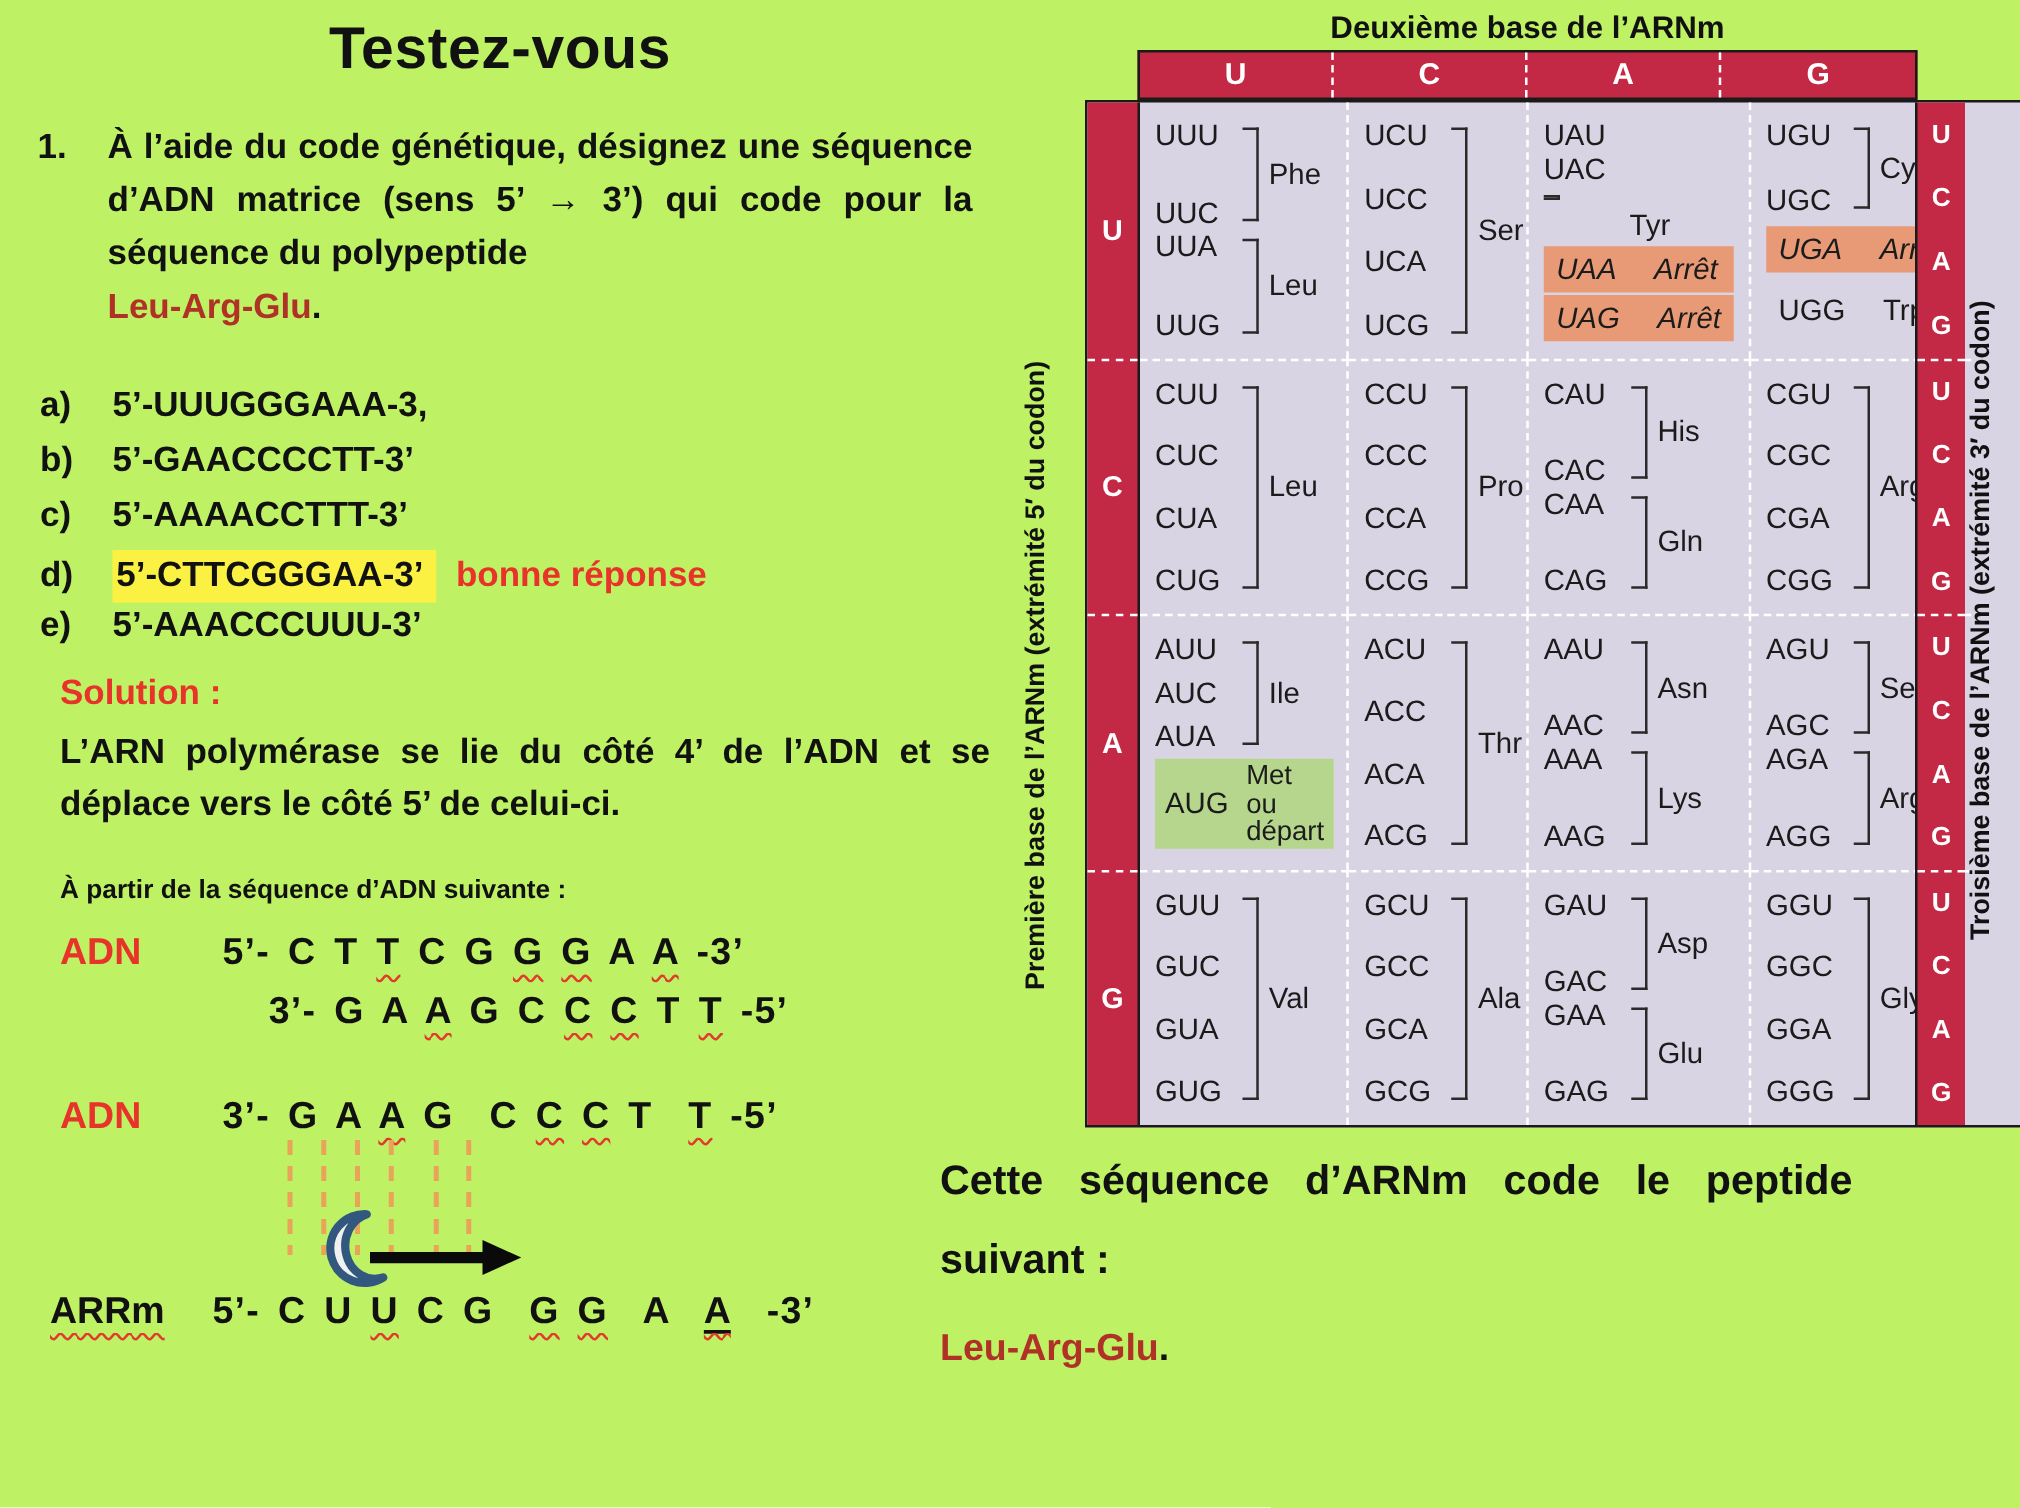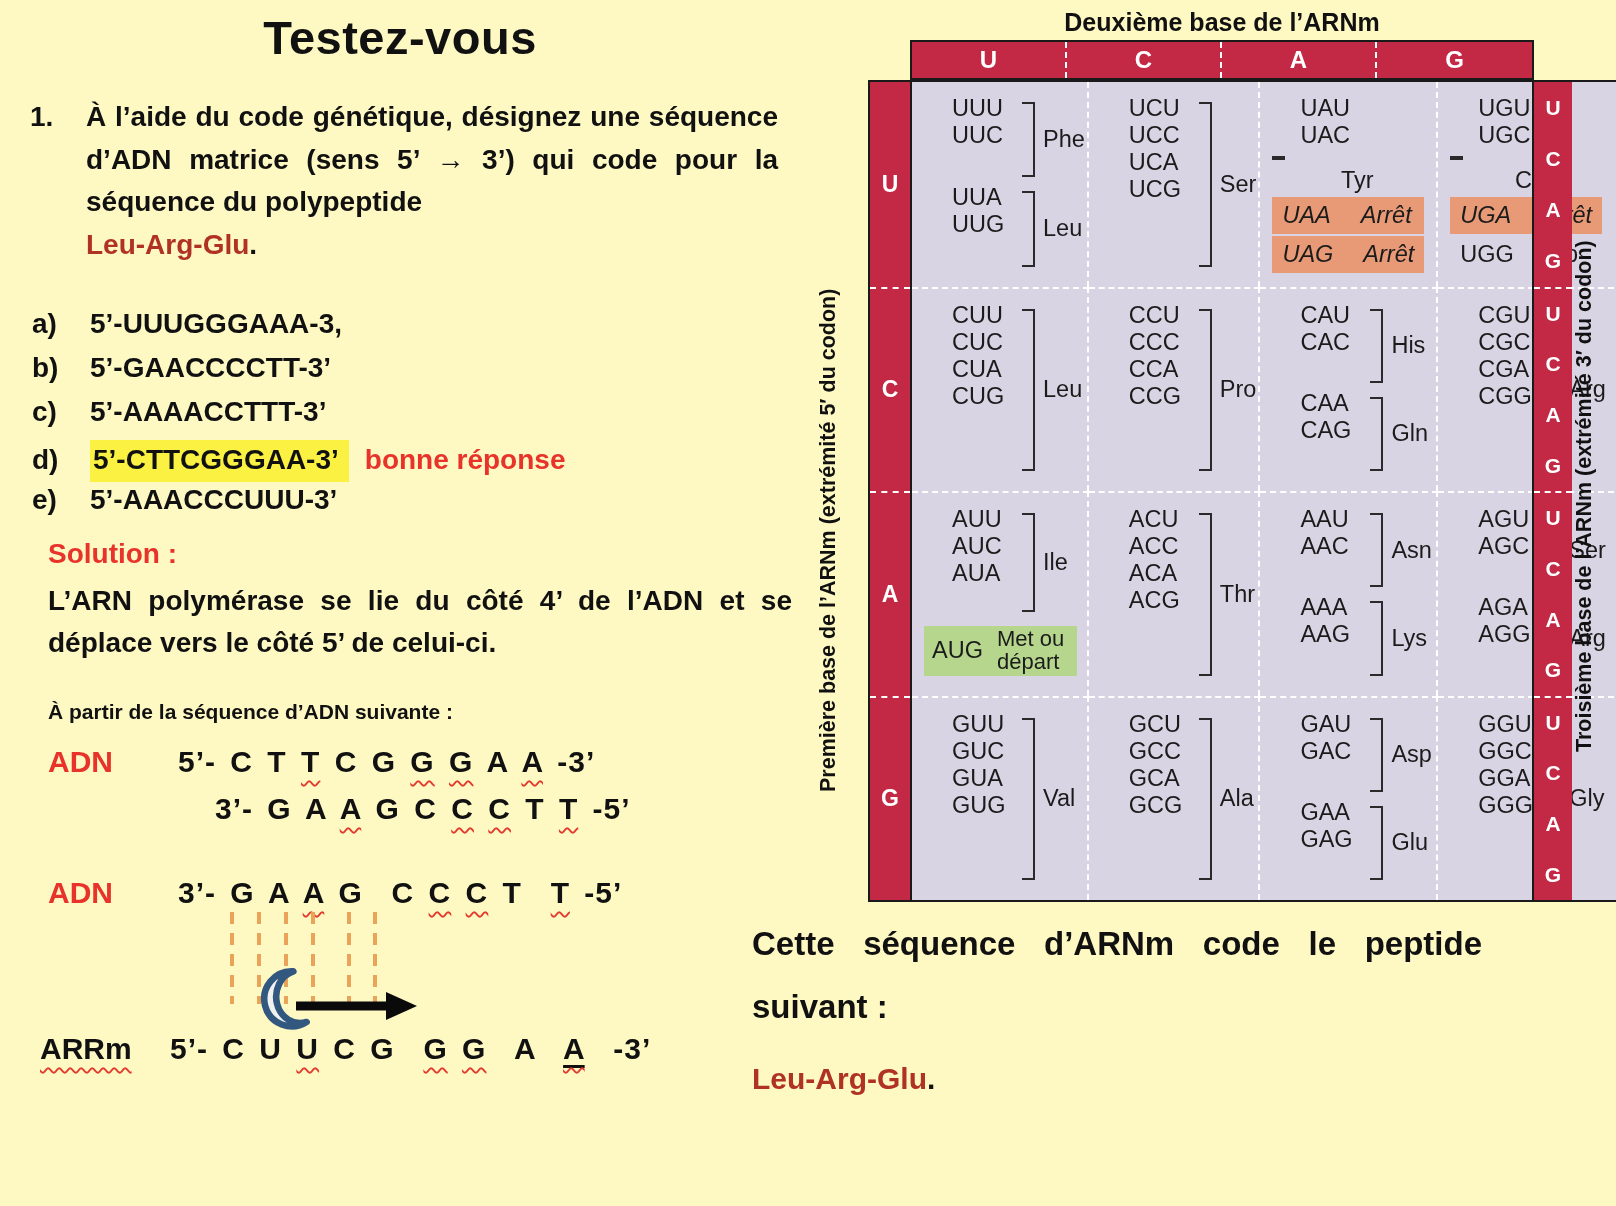--- a/index.html
+++ b/index.html
@@ -1,16 +1,16 @@
 <!DOCTYPE html>
 <html style="--table_red: #c32945; --lavender: #d9d4e3; --stop_highlight: #e89a76; --start_highlight: #b5d68c; --answer_yellow: #fbf143; --accent_red: #e8332b; --dark_red: #b03227; --squiggle_red: #e23b2e; --dash_orange: #e9a45a;"><head>
 <meta charset="utf-8">
 <style>
   html,body{margin:0;padding:0;background:#fff;}
-  #page{position:relative;width:1616px;height:1206px;background:#fef9c3;overflow:hidden;
+  #page{position:relative;width:1616px;height:1206px;background:#bef264;overflow:hidden;
         font-family:"Liberation Sans","DejaVu Sans",sans-serif;color:#111;}
   .abs{position:absolute;}
 
   
   .slide-title{left:120px;top:10px;width:560px;text-align:center;
                font-size:47px;font-weight:800;letter-spacing:.5px;}
   .question{left:30px;top:96px;width:748px;display:flex;font-size:28px;font-weight:700;line-height:1.52;}
   .q-num{width:56px;flex:none;}
   .q-body{flex:1;text-align:justify;}
   .q-peptide{display:block;color:var(--dark_red);}
@@ -68,21 +68,21 @@
   .cell{border-right:2px dashed #fff;border-top:2px dashed #fff;display:flex;flex-direction:column;
         padding:13px 2px 13px 12px;box-sizing:border-box;min-height:0;}
   .cell:nth-child(4n){border-right:none;}
   .cell:nth-child(-n+4){border-top:none;}
   .gt-right{background:var(--table_red);border-left:2px solid #1a1a1a;display:grid;grid-template-rows:repeat(4,1fr);}
   .rgroup{display:flex;flex-direction:column;justify-content:space-around;align-items:center;
           color:#fff;font-size:21px;font-weight:700;border-top:2px dashed #fff;}
   .rgroup:first-child{border-top:none;}
 
   .group{display:flex;min-height:0;}
-  .codons{width:70px;flex:none;display:flex;flex-direction:column;justify-content:flex-start;margin-left:28px;}
+  .codons{width:70px;flex:none;display:flex;flex-direction:column;justify-content:space-between;}
   .codon{font-size:23.5px;color:#1b1b1b;}
   .bracket{width:11px;flex:none;border:2.5px solid #2a2a2a;border-left:none;margin:7px 0;}
   .aa-name{align-self:center;margin-left:8px;font-size:23.5px;color:#1b1b1b;}
   .row-group{display:flex;align-items:center;}
   .rowbox{display:flex;align-items:center;font-size:23.5px;color:#1b1b1b;}
   .rowbox.stop{background:var(--stop_highlight);padding:5px 10px;gap:30px;flex:1;margin-right:10px;font-style:italic;}
   .rowbox.plain{padding:5px 10px;gap:30px;}
   .rowbox.start{background:var(--start_highlight);padding:2px 8px;gap:14px;flex:1;margin-right:8px;}
   .rowbox.start .aa2{font-size:22px;line-height:1.03;white-space:pre-line;}
 
@@ -237,21 +237,21 @@
               </div>
             </div>
             <div class="row-group" style="flex-grow: 1;">
               <div class="rowbox stop">
                 <div class="codon">UAG</div>
                 <div class="aa-name aa2" style="align-self: center; margin-left: 0px;">Arrêt</div>
               </div>
             </div>
           </div>
           <div class="cell">
-            <div class="group" style="flex-grow: 2; flex-direction: column;">
+            <div class="group" style="flex-grow: 2;">
               <div class="codons">
                 <div class="codon">UGU</div>
                 <div class="codon">UGC</div>
               </div>
               <div class="bracket"></div>
               <div class="aa-name">Cys</div>
             </div>
             <div class="row-group" style="flex-grow: 1;">
               <div class="rowbox stop">
                 <div class="codon">UGA</div>

